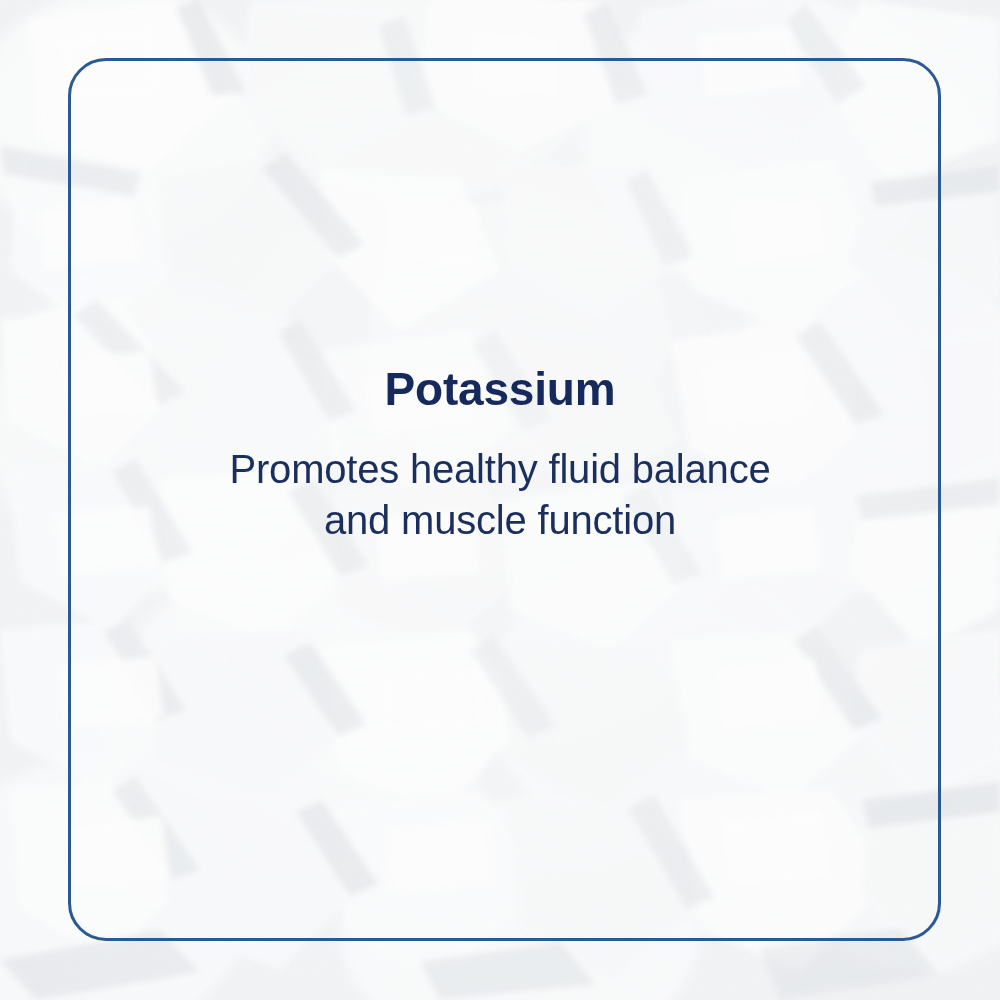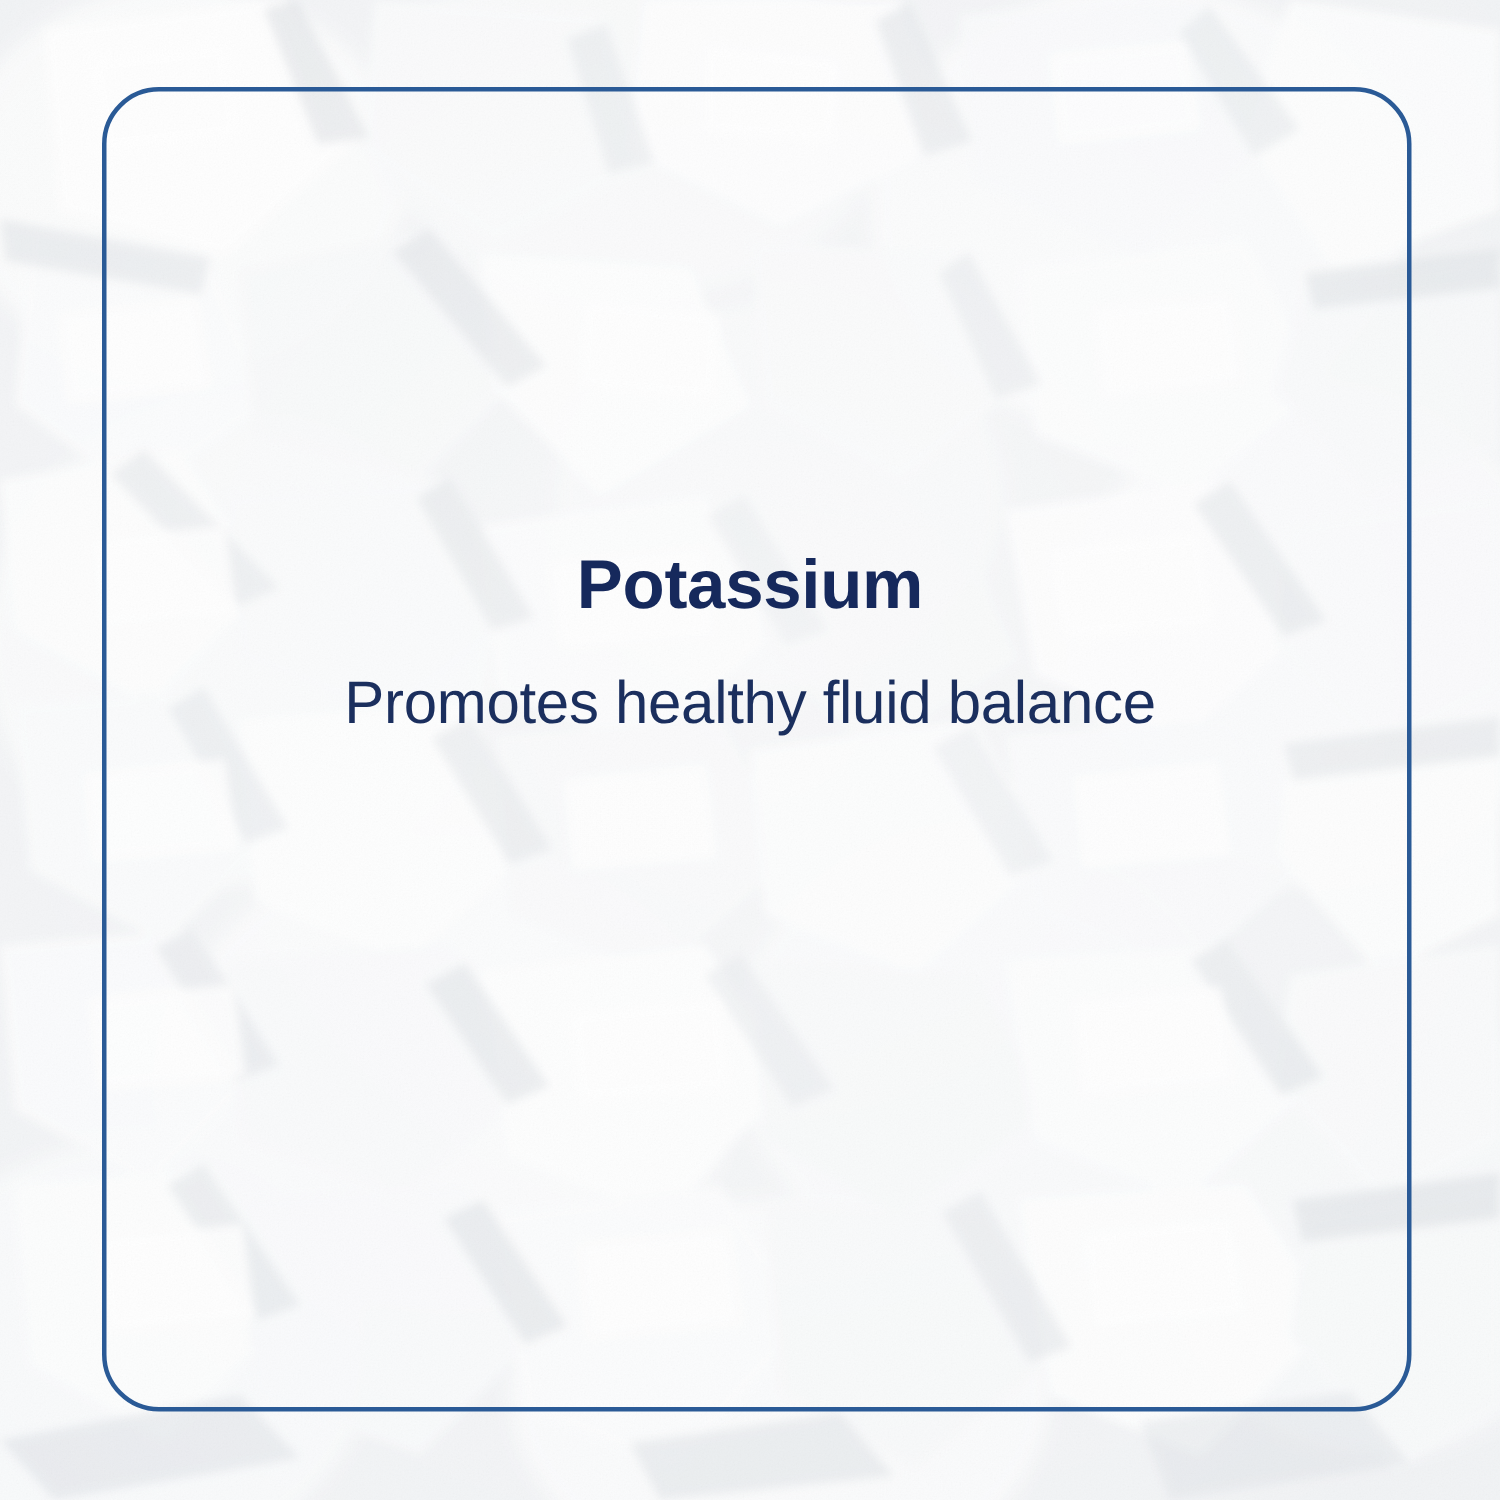--- a/index.html
+++ b/index.html
@@ -226,16 +226,17 @@
   </div>
 
   <div id="frame"></div>
 
   <div id="content">
 
     <div id="title">Potassium</div>
 
     <div id="desc">
       <span class="line">Promotes healthy fluid balance</span>
+      <span class="line">and muscle function</span>
     </div>
 
   </div>
 </div>
 
 </body></html>

